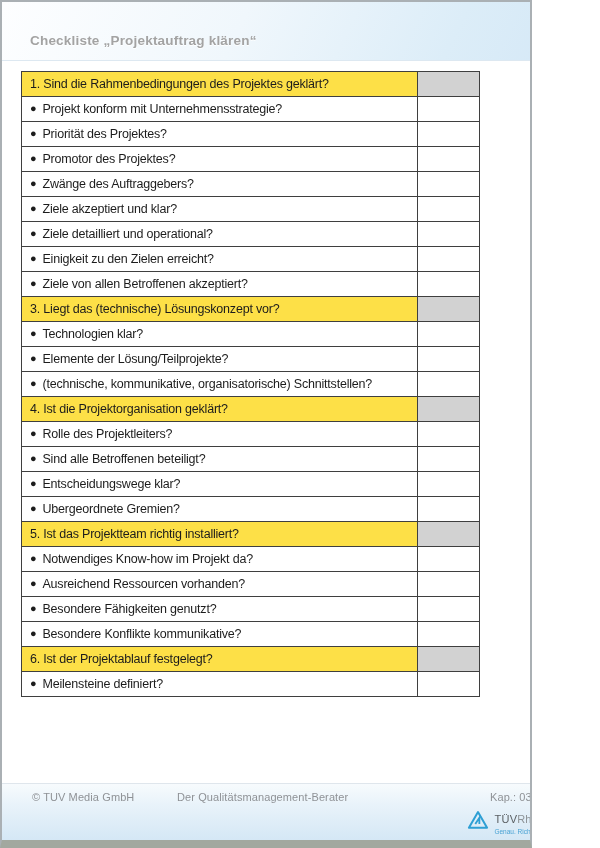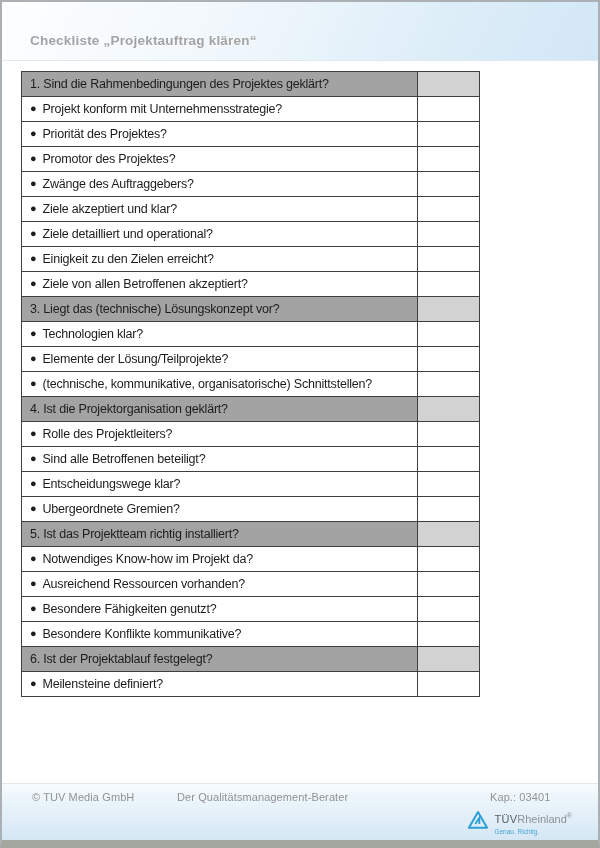--- a/index.html
+++ b/index.html
@@ -1,17 +1,17 @@
 <!DOCTYPE html>
 <html><head>
 <meta charset="utf-8">
 <style>
   html,body{margin:0;padding:0;background:#ffffff;}
   .page{
-    position:relative;width:600px;height:848px;box-sizing:border-box;
+    position:relative;width:532px;height:848px;box-sizing:border-box;
     background:#ffffff;
     border:2px solid #aab0b4;
     border-bottom:8px solid #a2a89f;
     font-family:"Liberation Sans", sans-serif;
     overflow:hidden;
   }
   .header-band{
     position:absolute;left:0;top:0;width:596px;height:58px;
     background:linear-gradient(115deg,#fdfeff 0%,#f0f7fc 40%,#dcedf8 75%,#d3e7f6 100%);
     border-bottom:1px solid #dde8f1;
@@ -26,21 +26,21 @@
     border-collapse:collapse;table-layout:fixed;
     font-size:12.5px;color:#1c1c1c;letter-spacing:-0.2px;
   }
   table.checklist td{
     border:1.6px solid #3f3f3f;
     height:24px;padding:0 6px 0 8px;vertical-align:middle;
     overflow:hidden;white-space:nowrap;
   }
   table.checklist col.qcol{width:396px;}
   table.checklist col.ccol{width:62px;}
-  td.hdr{background:#a3a3a3;}
+  td.hdr{background:#fde047;}
   td.chk{background:#ffffff;}
   td.chk.hdr{background:#d2d2d2;}
   .bullet{display:inline-block;margin-right:6px;font-size:11px;position:relative;top:-1px;}
   .footer-band{
     position:absolute;left:0;top:781px;width:596px;height:57px;
     background:linear-gradient(to bottom,#f7fbfd 0%,#e9f3fa 35%,#d4e7f5 100%);
     border-top:1px solid #dfe6ec;
   }
   .footer-text{position:absolute;top:7px;font-size:11px;color:#8f9296;letter-spacing:0.1px;}
   .ft-copy{left:30px;}

